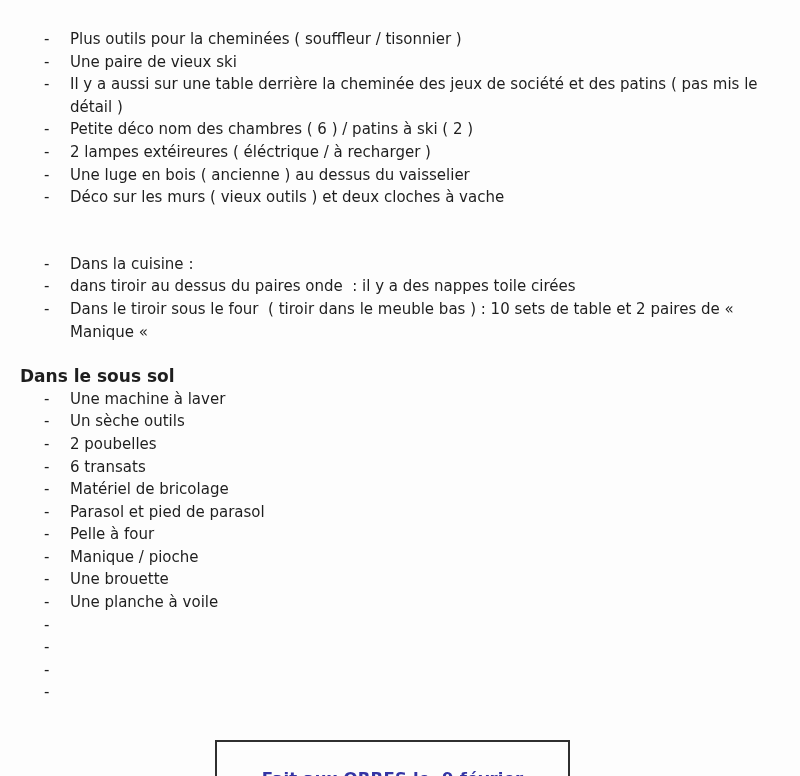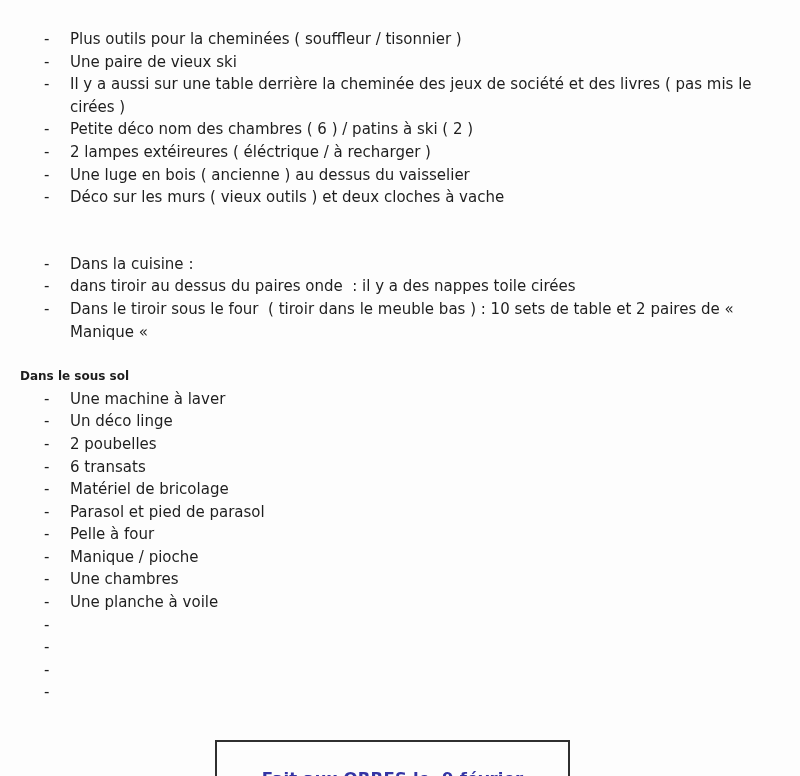--- a/index.html
+++ b/index.html
@@ -30,21 +30,21 @@
   .text {
     flex: 1;
     white-space: pre-wrap;
   }
   .bold { font-weight: 400; }
   .gap-large { height: 44px; }
   .gap-small { height: 22px; }
   .heading {
     margin-left: 20px;
     font-weight: 700;
-    font-size: 12px;
+    font-size: 17px;
     line-height: 22.6px;
   }
   .stamp-box {
     position: absolute;
     left: 215px;
     top: 724px;
     width: 351px;
     height: 46px;
     border: 2px solid #2f2f2f;
     background: #fdfdfd;
@@ -73,21 +73,21 @@
       <div class="item">
         <span class="dash">-</span>
         <span class="text">Plus outils pour la cheminées ( souffleur / tisonnier )</span>
       </div>
       <div class="item">
         <span class="dash">-</span>
         <span class="text">Une paire de vieux ski</span>
       </div>
       <div class="item">
         <span class="dash">-</span>
-        <span class="text">Il y a aussi sur une table derrière la cheminée des jeux de société et des livres ( pas mis le cirées )</span>
+        <span class="text">Il y a aussi sur une table derrière la cheminée des jeux de société et des patins ( pas mis le détail )</span>
       </div>
       <div class="item">
         <span class="dash">-</span>
         <span class="text">Petite déco nom des chambres ( 6 ) / patins à ski ( 2 )</span>
       </div>
       <div class="item">
         <span class="dash">-</span>
         <span class="text">2 lampes extéireures ( éléctrique / à recharger )</span>
       </div>
       <div class="item">
@@ -121,21 +121,21 @@
 
     <div class="heading">Dans le sous sol</div>
 
     <div class="list">
       <div class="item">
         <span class="dash">-</span>
         <span class="text">Une machine à laver</span>
       </div>
       <div class="item">
         <span class="dash">-</span>
-        <span class="text">Un déco linge</span>
+        <span class="text">Un sèche outils</span>
       </div>
       <div class="item">
         <span class="dash">-</span>
         <span class="text">2 poubelles</span>
       </div>
       <div class="item">
         <span class="dash">-</span>
         <span class="text">6 transats</span>
       </div>
       <div class="item">
@@ -149,21 +149,21 @@
       <div class="item">
         <span class="dash">-</span>
         <span class="text">Pelle à four</span>
       </div>
       <div class="item">
         <span class="dash">-</span>
         <span class="text">Manique / pioche</span>
       </div>
       <div class="item">
         <span class="dash">-</span>
-        <span class="text">Une chambres</span>
+        <span class="text">Une brouette</span>
       </div>
       <div class="item">
         <span class="dash">-</span>
         <span class="text">Une planche à voile</span>
       </div>
       <div class="item">
         <span class="dash">-</span>
         <span class="text"></span>
       </div>
       <div class="item">

